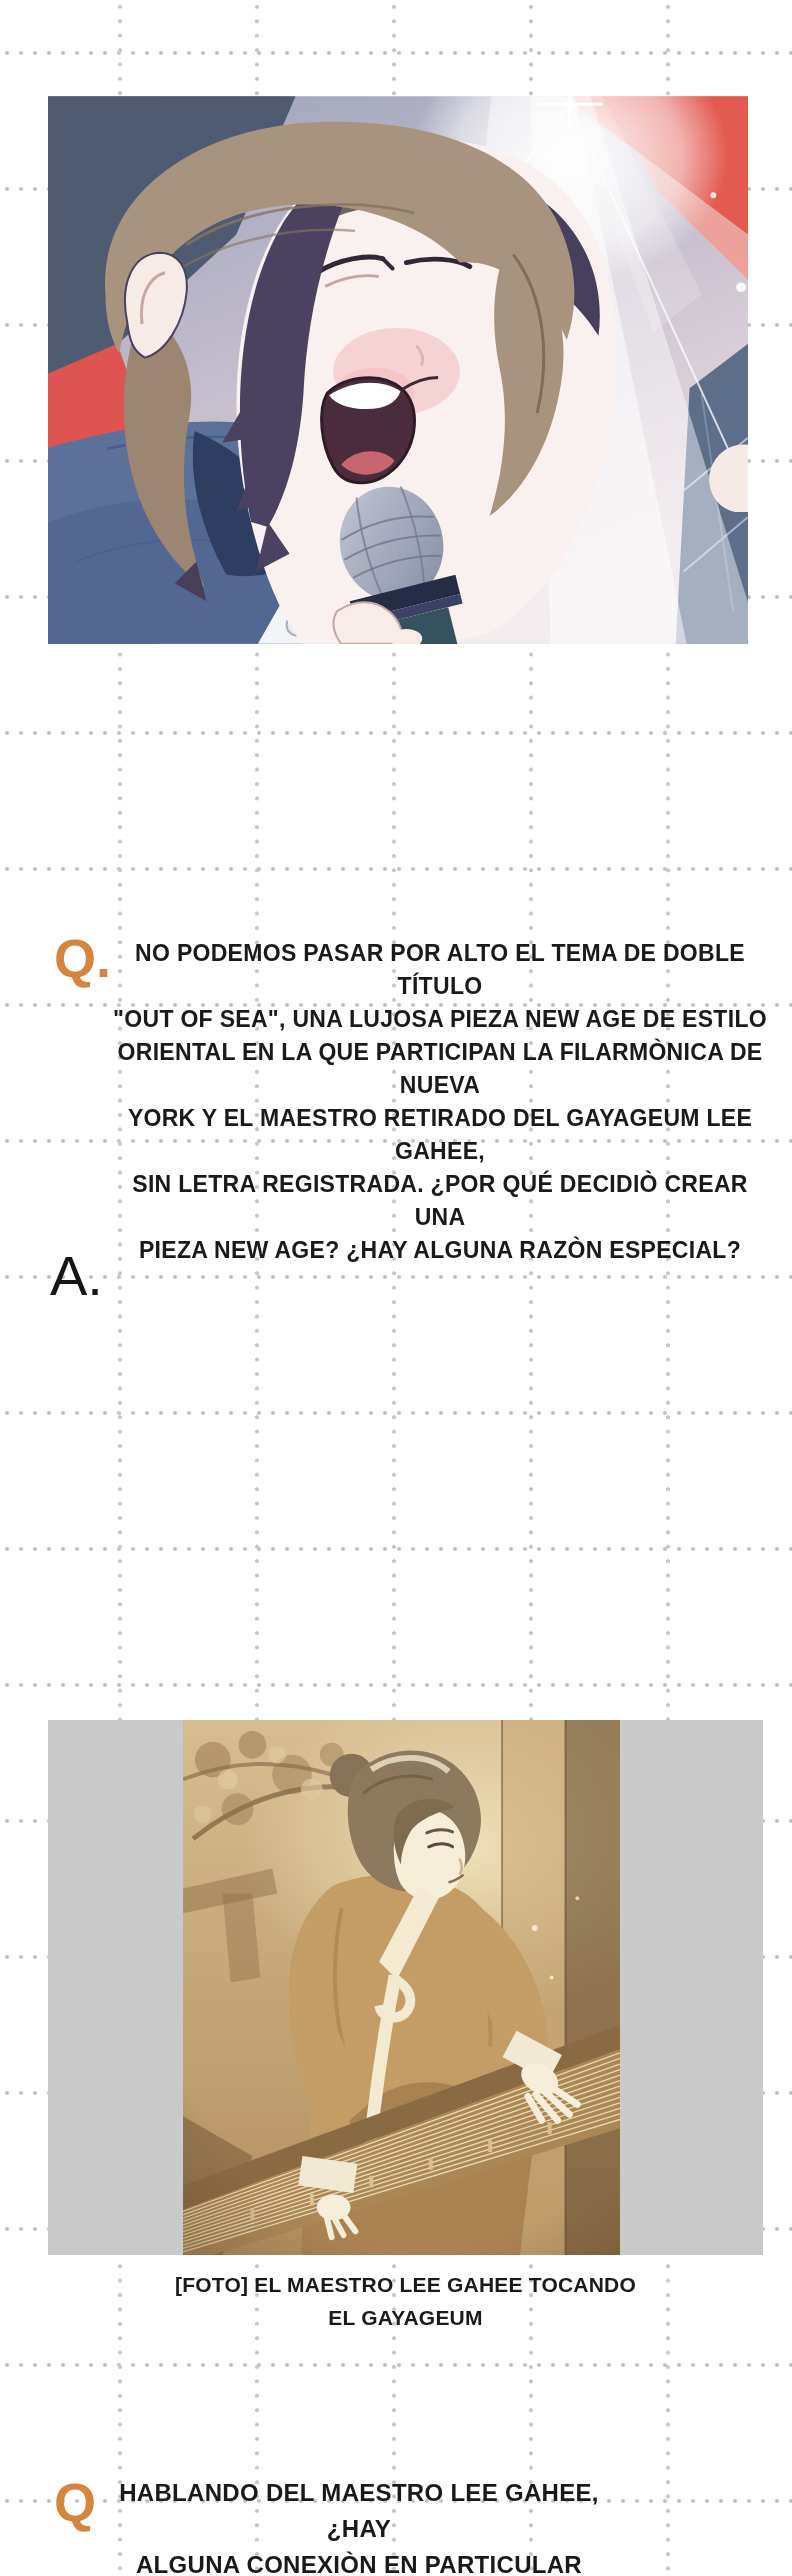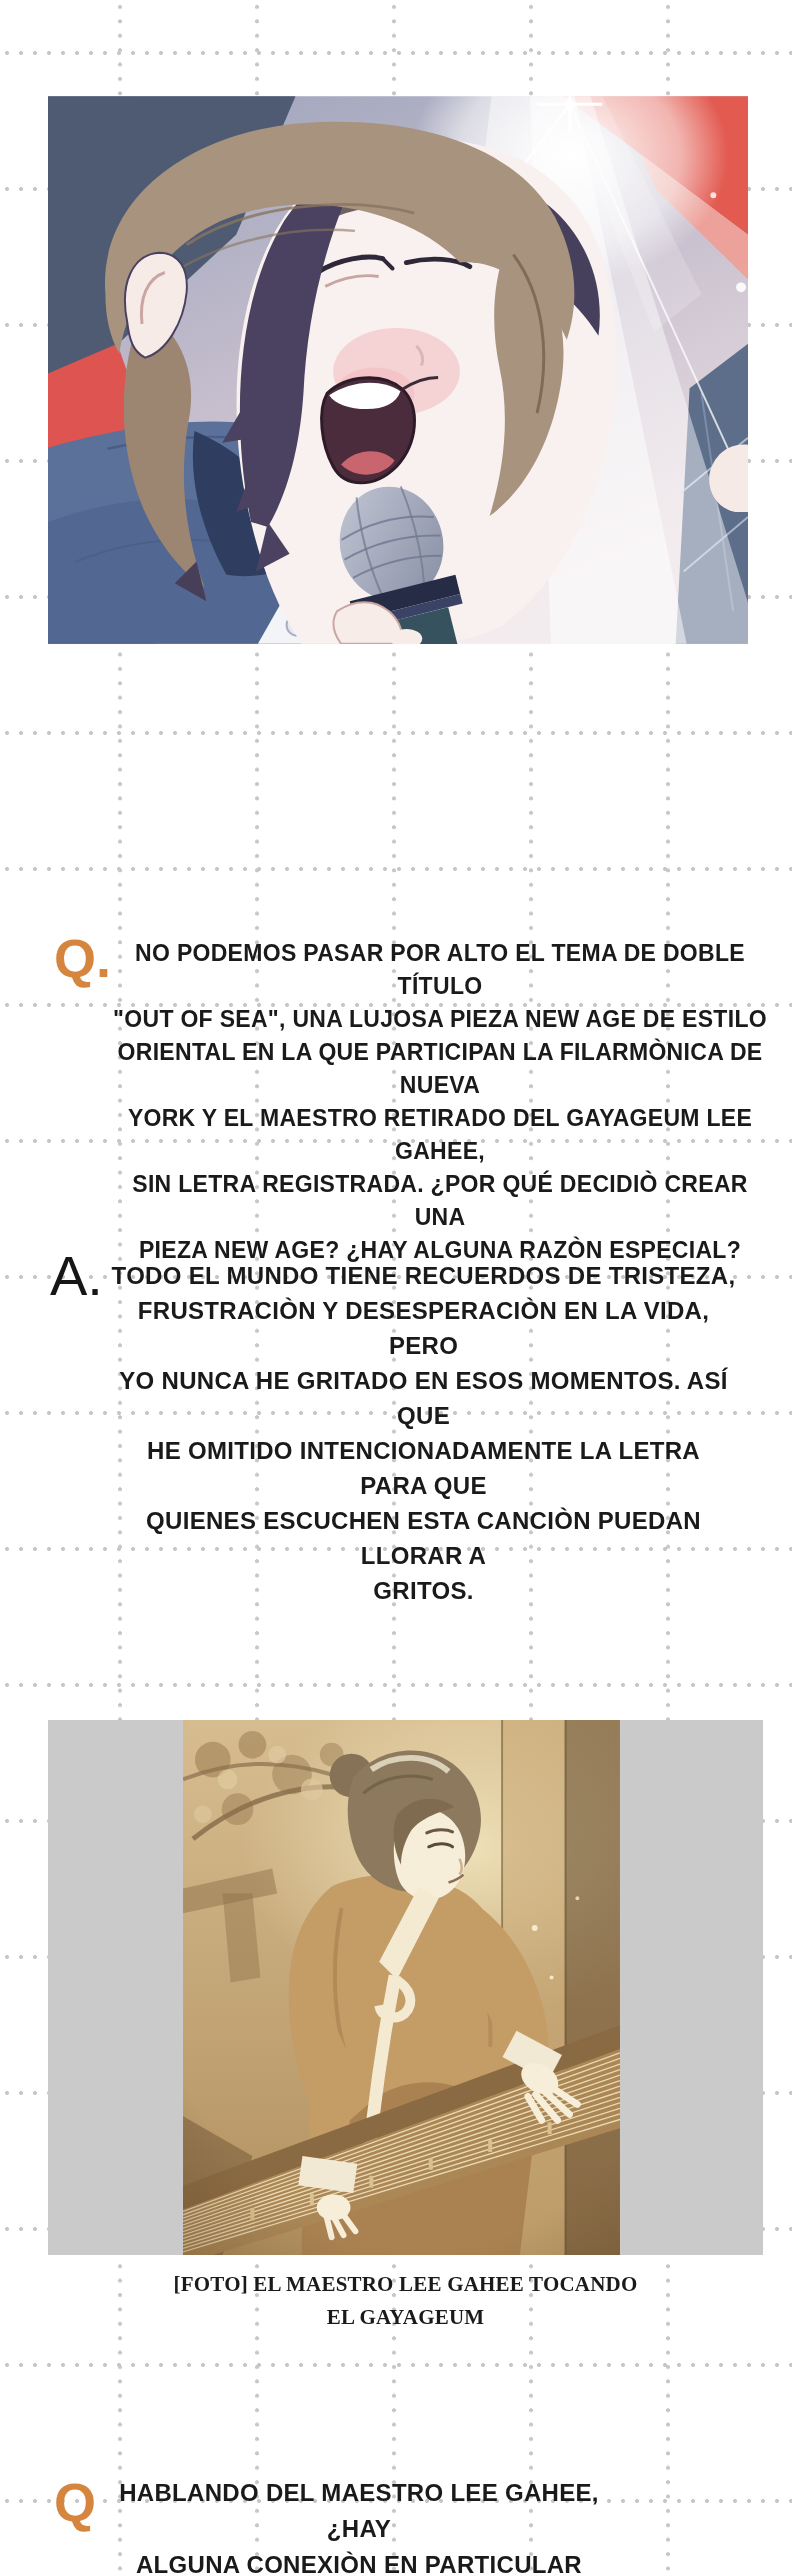--- a/index.html
+++ b/index.html
@@ -26,21 +26,21 @@
   }
   .q1{top:937px;}
   .q1 .marker{left:54px;top:-6px;font-size:54px;color:var(--accent-orange,#d6853f);}
   .q1 .comic{margin:0 24px 0 111px;font-size:23px;line-height:33px;}
   .a1{top:1258px;}
   .a1 .marker{left:50px;top:-10px;font-size:56px;font-weight:400;color:var(--marker-dark,#161616);}
   .a1 .comic{margin:0 57px 0 111px;font-size:24px;line-height:35px;}
   .caption{
     position:absolute;left:48px;top:2268px;width:715px;margin:0;
     font-weight:700;color:var(--text-color,#1a1a1a);text-align:center;
-    white-space:pre-line;font-size:21px;line-height:33px;letter-spacing:0.2px;font-family:Liberation Serif, serif;
+    white-space:pre-line;font-size:21px;line-height:33px;letter-spacing:0.2px;
   }
   .q2{top:2475px;}
   .q2 .marker{left:54px;top:0;font-size:54px;color:var(--accent-orange,#d6853f);}
   .q2 .comic{margin:0 186px 0 111px;font-size:24px;line-height:36px;}
 </style>
 </head>
 <body>
 
 <div class="page">
 
@@ -152,26 +152,20 @@
     <p class="comic">NO PODEMOS PASAR POR ALTO EL TEMA DE DOBLE TÍTULO
 "OUT OF SEA", UNA LUJOSA PIEZA NEW AGE DE ESTILO
 ORIENTAL EN LA QUE PARTICIPAN LA FILARMÒNICA DE NUEVA
 YORK Y EL MAESTRO RETIRADO DEL GAYAGEUM LEE GAHEE,
 SIN LETRA REGISTRADA. ¿POR QUÉ DECIDIÒ CREAR UNA
 PIEZA NEW AGE? ¿HAY ALGUNA RAZÒN ESPECIAL?</p>
   </section>
 
   <section class="qa a1">
     <span class="marker">A.</span>
-    <p class="comic">TODO EL MUNDO TIENE RECUERDOS DE TRISTEZA,
-FRUSTRACIÒN Y DESESPERACIÒN EN LA VIDA, PERO
-YO NUNCA HE GRITADO EN ESOS MOMENTOS. ASÍ QUE
-HE OMITIDO INTENCIONADAMENTE LA LETRA PARA QUE
-QUIENES ESCUCHEN ESTA CANCIÒN PUEDAN LLORAR A
-GRITOS.</p>
   </section>
 
   <div class="panel panel-gayageum">
     <svg viewBox="0 0 441 540" width="437" height="535">
       <defs>
         <linearGradient id="sep" x1="0" y1="0" x2="0" y2="1">
           <stop offset="0" stop-color="#d6bd90"></stop>
             <stop offset="1" stop-color="#b2905f"></stop>
         </linearGradient>
         <radialGradient id="lig" cx="0.5" cy="0.5" r="0.5">

